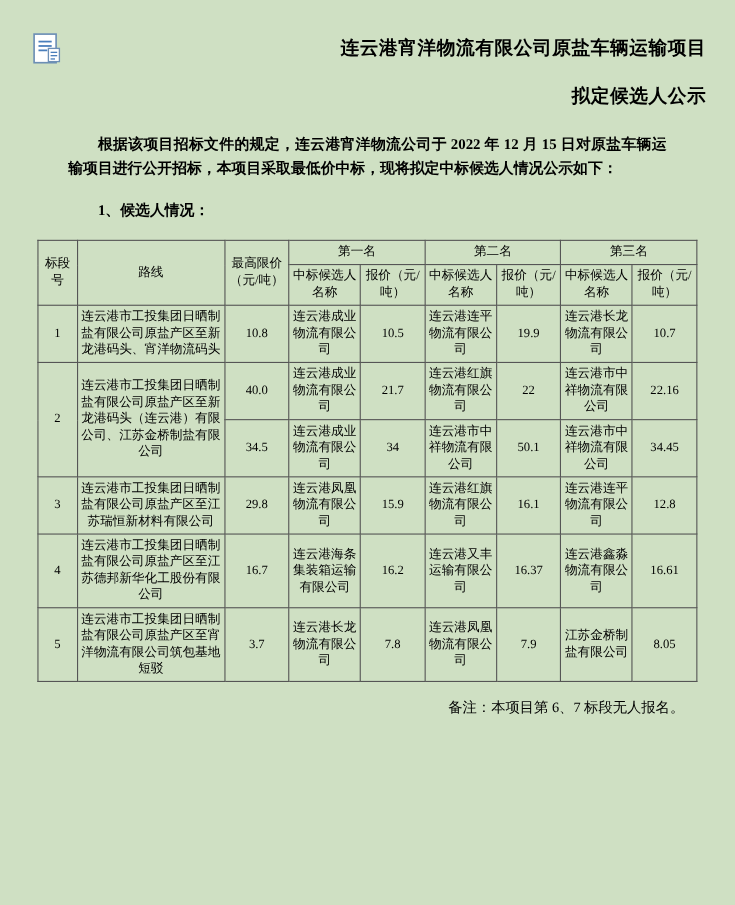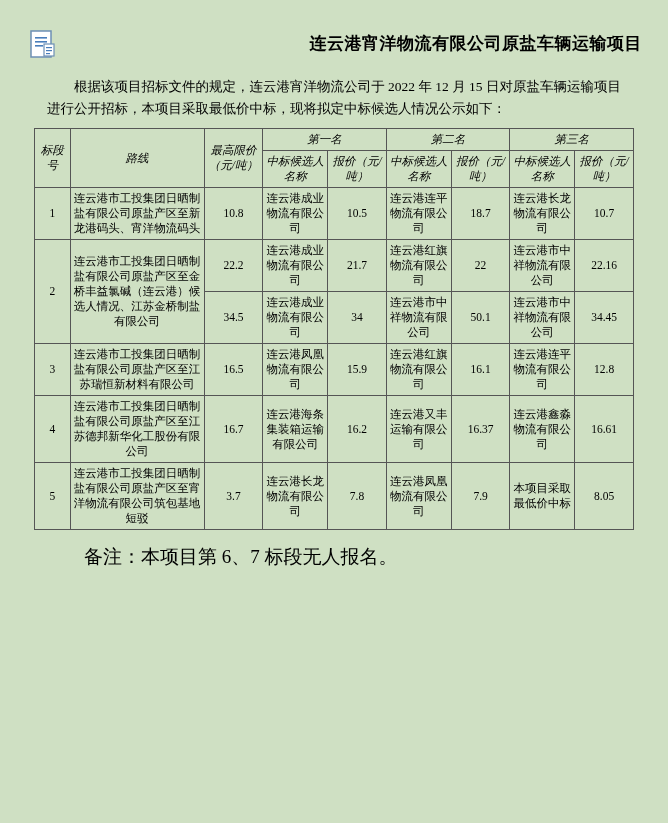--- a/index.html
+++ b/index.html
@@ -49,21 +49,22 @@
   }
 
   .body-text {
     margin-top: 18px;
     font-size: 13.5px;
     line-height: 22px;
     text-align: justify;
     padding: 0 20px 0 20px;
   }
   .body-text p {
-    margin: 1px;
+    margin: 16px;
+    font-weight: bold;
   }
   .indent {
     text-indent: 2em;
   }
   .list-item {
     text-indent: 2em;
     margin-top: 2px;
   }
 
   table.cands {
@@ -76,37 +77,37 @@
     border: 1px solid #555;
     font-size: 11.5px;
     line-height: 15px;
     text-align: center;
     vertical-align: middle;
     padding: 3px 2px;
     word-break: break-all;
   }
   table.cands th {
     font-weight: normal;
-    font-style: italic;
   }
   .col-no { width: 34px; }
   .col-route { width: 128px; }
   .col-cap { width: 56px; }
   .col-name { width: 62px; }
   .col-price { width: 56px; }
 
   .route-cell {
     text-align: center;
     line-height: 16px;
   }
   .note {
     margin-top: 14px;
-    font-size: 19px;
+    font-size: 13px;
     text-indent: 2em;
     padding: 0 20px;
+    text-align: right;
   }
 </style>
 </head>
 <body>
 
 <div class="page">
 
   <div class="doc-icon">
     <svg width="26" height="30" viewBox="0 0 26 30">
       <rect x="1" y="1" width="20" height="26" fill="#ffffff" stroke="#6d8fb5" stroke-width="1.5"></rect>
@@ -115,24 +116,26 @@
       <rect x="5" y="15" width="8" height="1.6" fill="#4a7ebb"></rect>
       <rect x="14" y="14" width="10" height="12" fill="#ffffff" stroke="#6d8fb5" stroke-width="1.2"></rect>
       <rect x="16" y="17" width="6" height="1.2" fill="#4a7ebb"></rect>
       <rect x="16" y="20" width="6" height="1.2" fill="#4a7ebb"></rect>
       <rect x="16" y="23" width="4" height="1.2" fill="#4a7ebb"></rect>
     </svg>
   </div>
 
   <div class="title-block">
     <div class="title-line1">连云港宵洋物流有限公司原盐车辆运输项目</div>
+    <div class="title-line2">拟定候选人公示</div>
   </div>
 
   <div class="body-text">
     <p class="indent">根据该项目招标文件的规定，连云港宵洋物流公司于 2022 年 12 月 15 日对原盐车辆运输项目进行公开招标，本项目采取最低价中标，现将拟定中标候选人情况公示如下：</p>
+    <p class="list-item">1、候选人情况：</p>
   </div>
 
   <table class="cands">
     <colgroup>
       <col class="col-no">
         <col class="col-route">
         <col class="col-cap">
       <col class="col-name">
         <col class="col-price">
       <col class="col-name">
@@ -159,48 +162,48 @@
       </tr>
     </thead>
     <tbody>
       <tr>
         <td>1</td>
         <td class="route-cell">连云港市工投集团日晒制盐有限公司原盐产区至新龙港码头、宵洋物流码头</td>
         <td>10.8</td>
         <td>连云港成业物流有限公司</td>
         <td>10.5</td>
         <td>连云港连平物流有限公司</td>
-        <td>18.7</td>
+        <td>19.9</td>
         <td>连云港长龙物流有限公司</td>
         <td>10.7</td>
       </tr>
       <tr>
         <td rowspan="2">2</td>
-        <td rowspan="2" class="route-cell">连云港市工投集团日晒制盐有限公司原盐产区至金桥丰益氯碱（连云港）候选人情况、江苏金桥制盐有限公司</td>
-        <td>22.2</td>
+        <td rowspan="2" class="route-cell">连云港市工投集团日晒制盐有限公司原盐产区至新龙港码头（连云港）有限公司、江苏金桥制盐有限公司</td>
+        <td>40.0</td>
         <td>连云港成业物流有限公司</td>
         <td>21.7</td>
         <td>连云港红旗物流有限公司</td>
         <td>22</td>
         <td>连云港市中祥物流有限公司</td>
         <td>22.16</td>
       </tr>
       <tr>
         <td>34.5</td>
         <td>连云港成业物流有限公司</td>
         <td>34</td>
         <td>连云港市中祥物流有限公司</td>
         <td>50.1</td>
         <td>连云港市中祥物流有限公司</td>
         <td>34.45</td>
       </tr>
       <tr>
         <td>3</td>
         <td class="route-cell">连云港市工投集团日晒制盐有限公司原盐产区至江苏瑞恒新材料有限公司</td>
-        <td>16.5</td>
+        <td>29.8</td>
         <td>连云港凤凰物流有限公司</td>
         <td>15.9</td>
         <td>连云港红旗物流有限公司</td>
         <td>16.1</td>
         <td>连云港连平物流有限公司</td>
         <td>12.8</td>
       </tr>
       <tr>
         <td>4</td>
         <td class="route-cell">连云港市工投集团日晒制盐有限公司原盐产区至江苏德邦新华化工股份有限公司</td>
@@ -213,21 +216,21 @@
         <td>16.61</td>
       </tr>
       <tr>
         <td>5</td>
         <td class="route-cell">连云港市工投集团日晒制盐有限公司原盐产区至宵洋物流有限公司筑包基地短驳</td>
         <td>3.7</td>
         <td>连云港长龙物流有限公司</td>
         <td>7.8</td>
         <td>连云港凤凰物流有限公司</td>
         <td>7.9</td>
-        <td>本项目采取最低价中标</td>
+        <td>江苏金桥制盐有限公司</td>
         <td>8.05</td>
       </tr>
     </tbody>
   </table>
 
   <div class="note">备注：本项目第 6、7 标段无人报名。</div>
 
 </div>
 
 </body></html>

